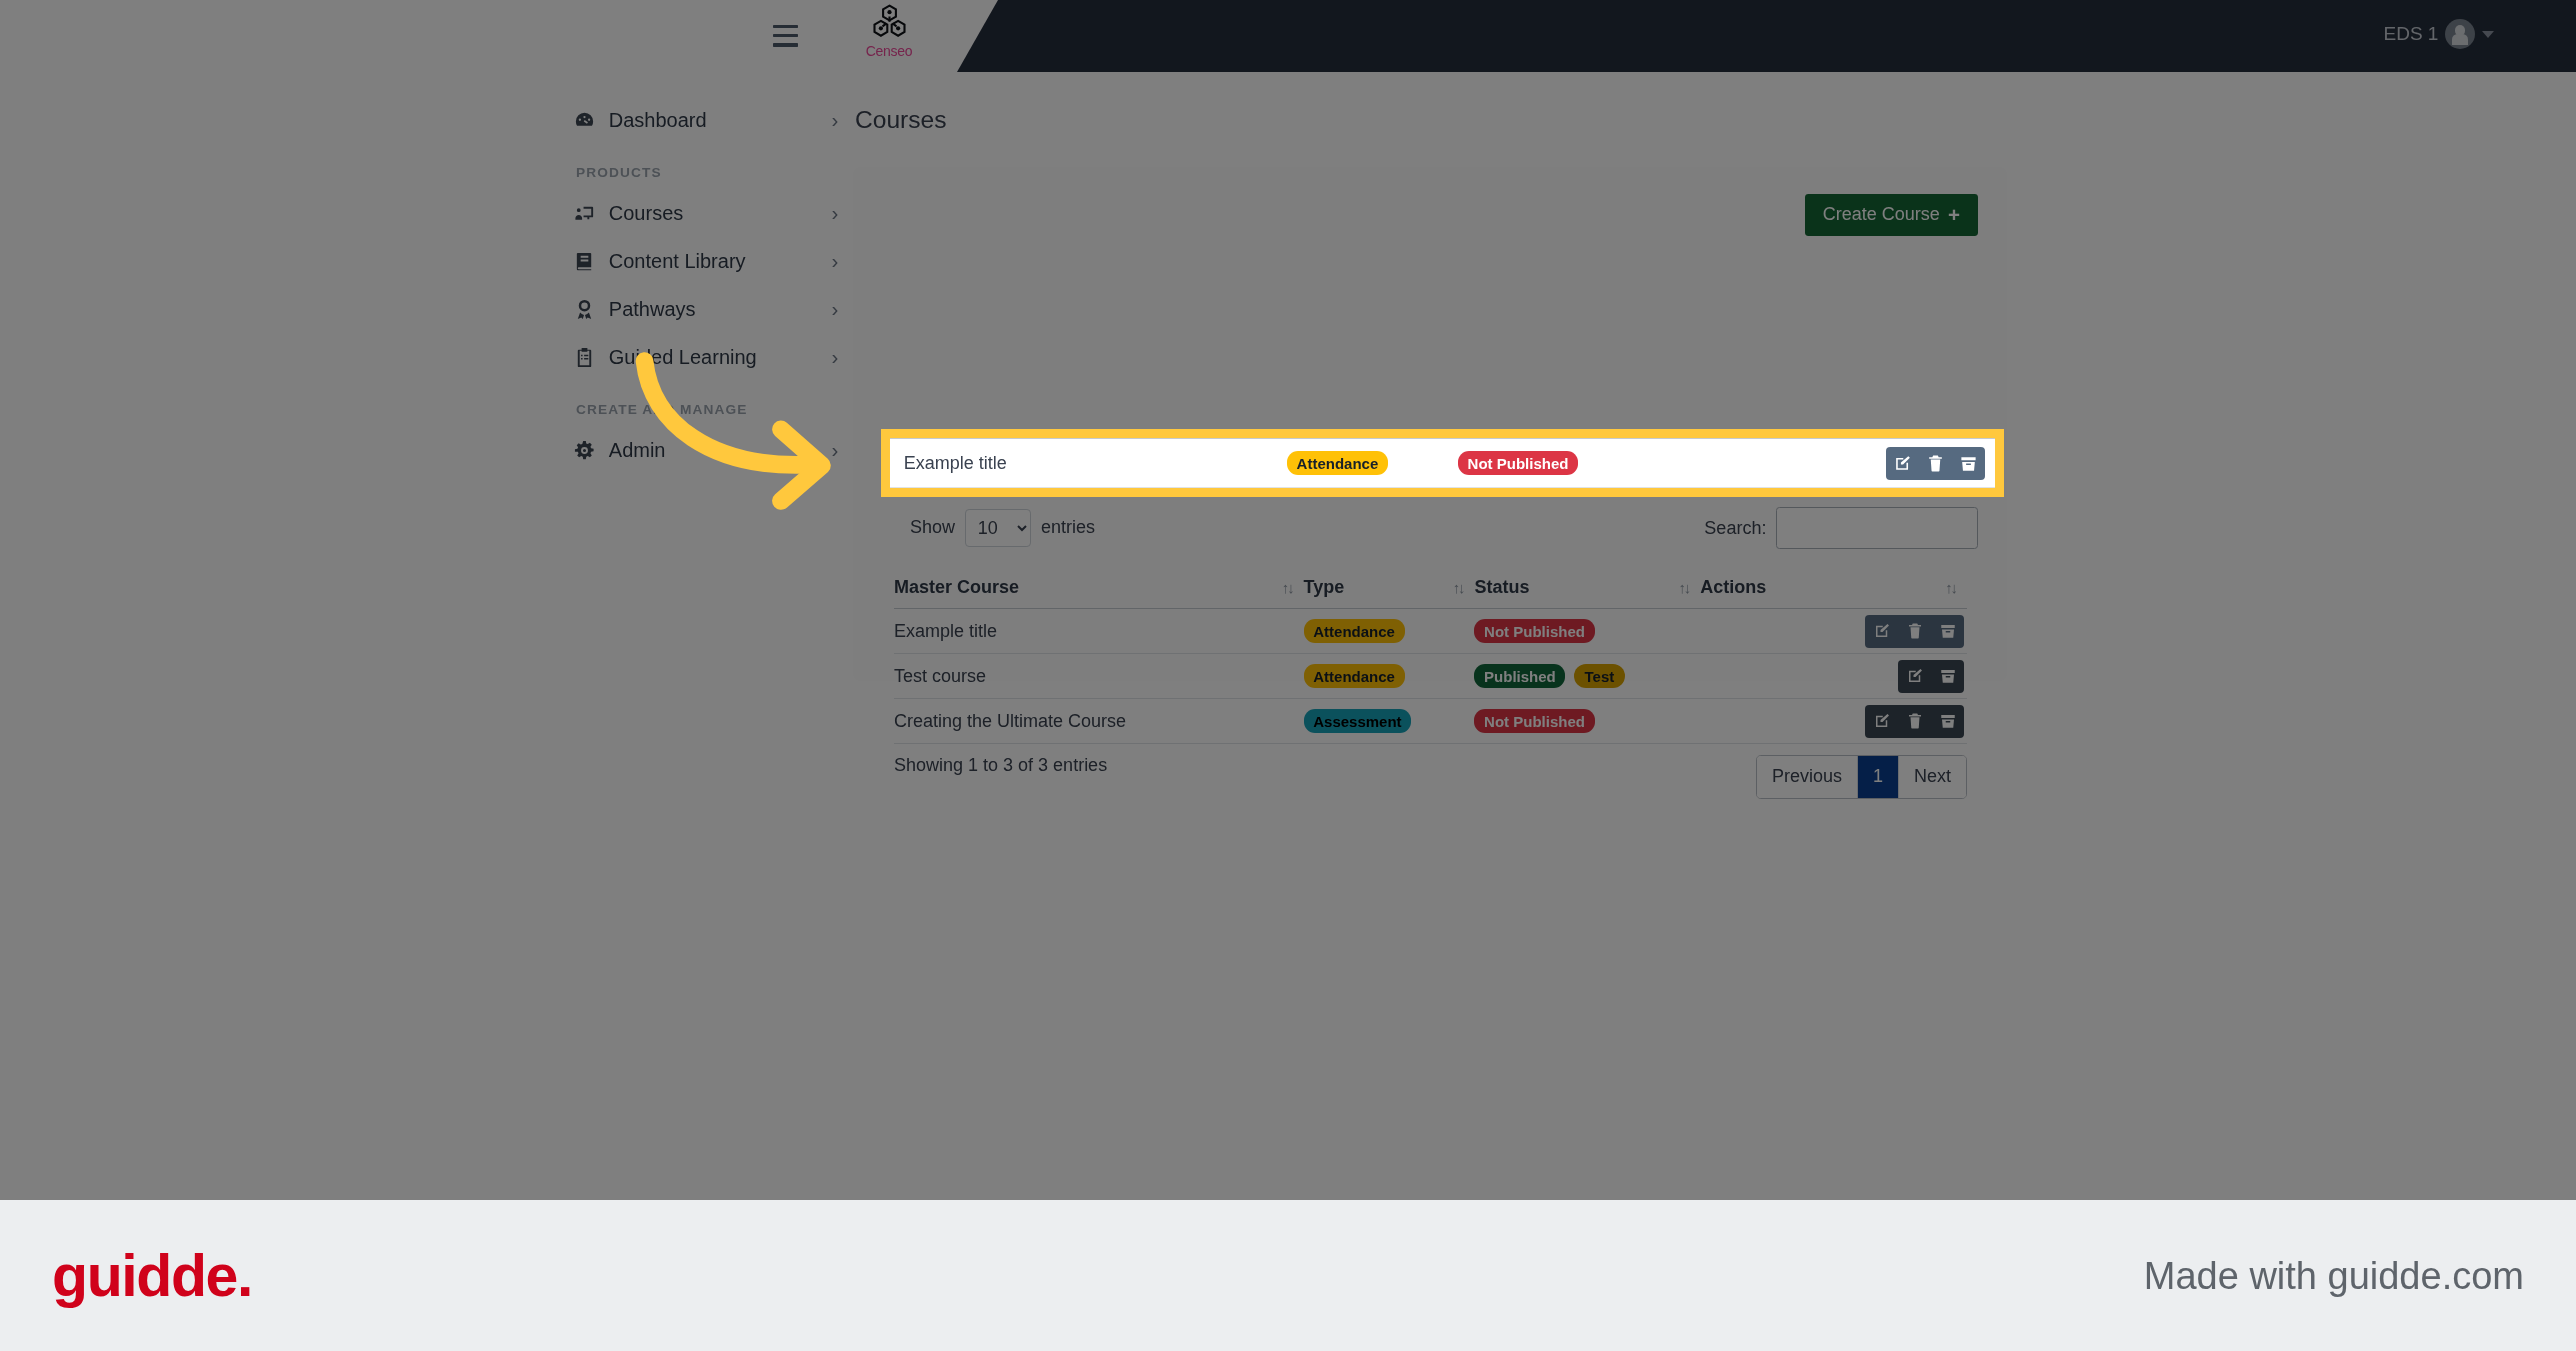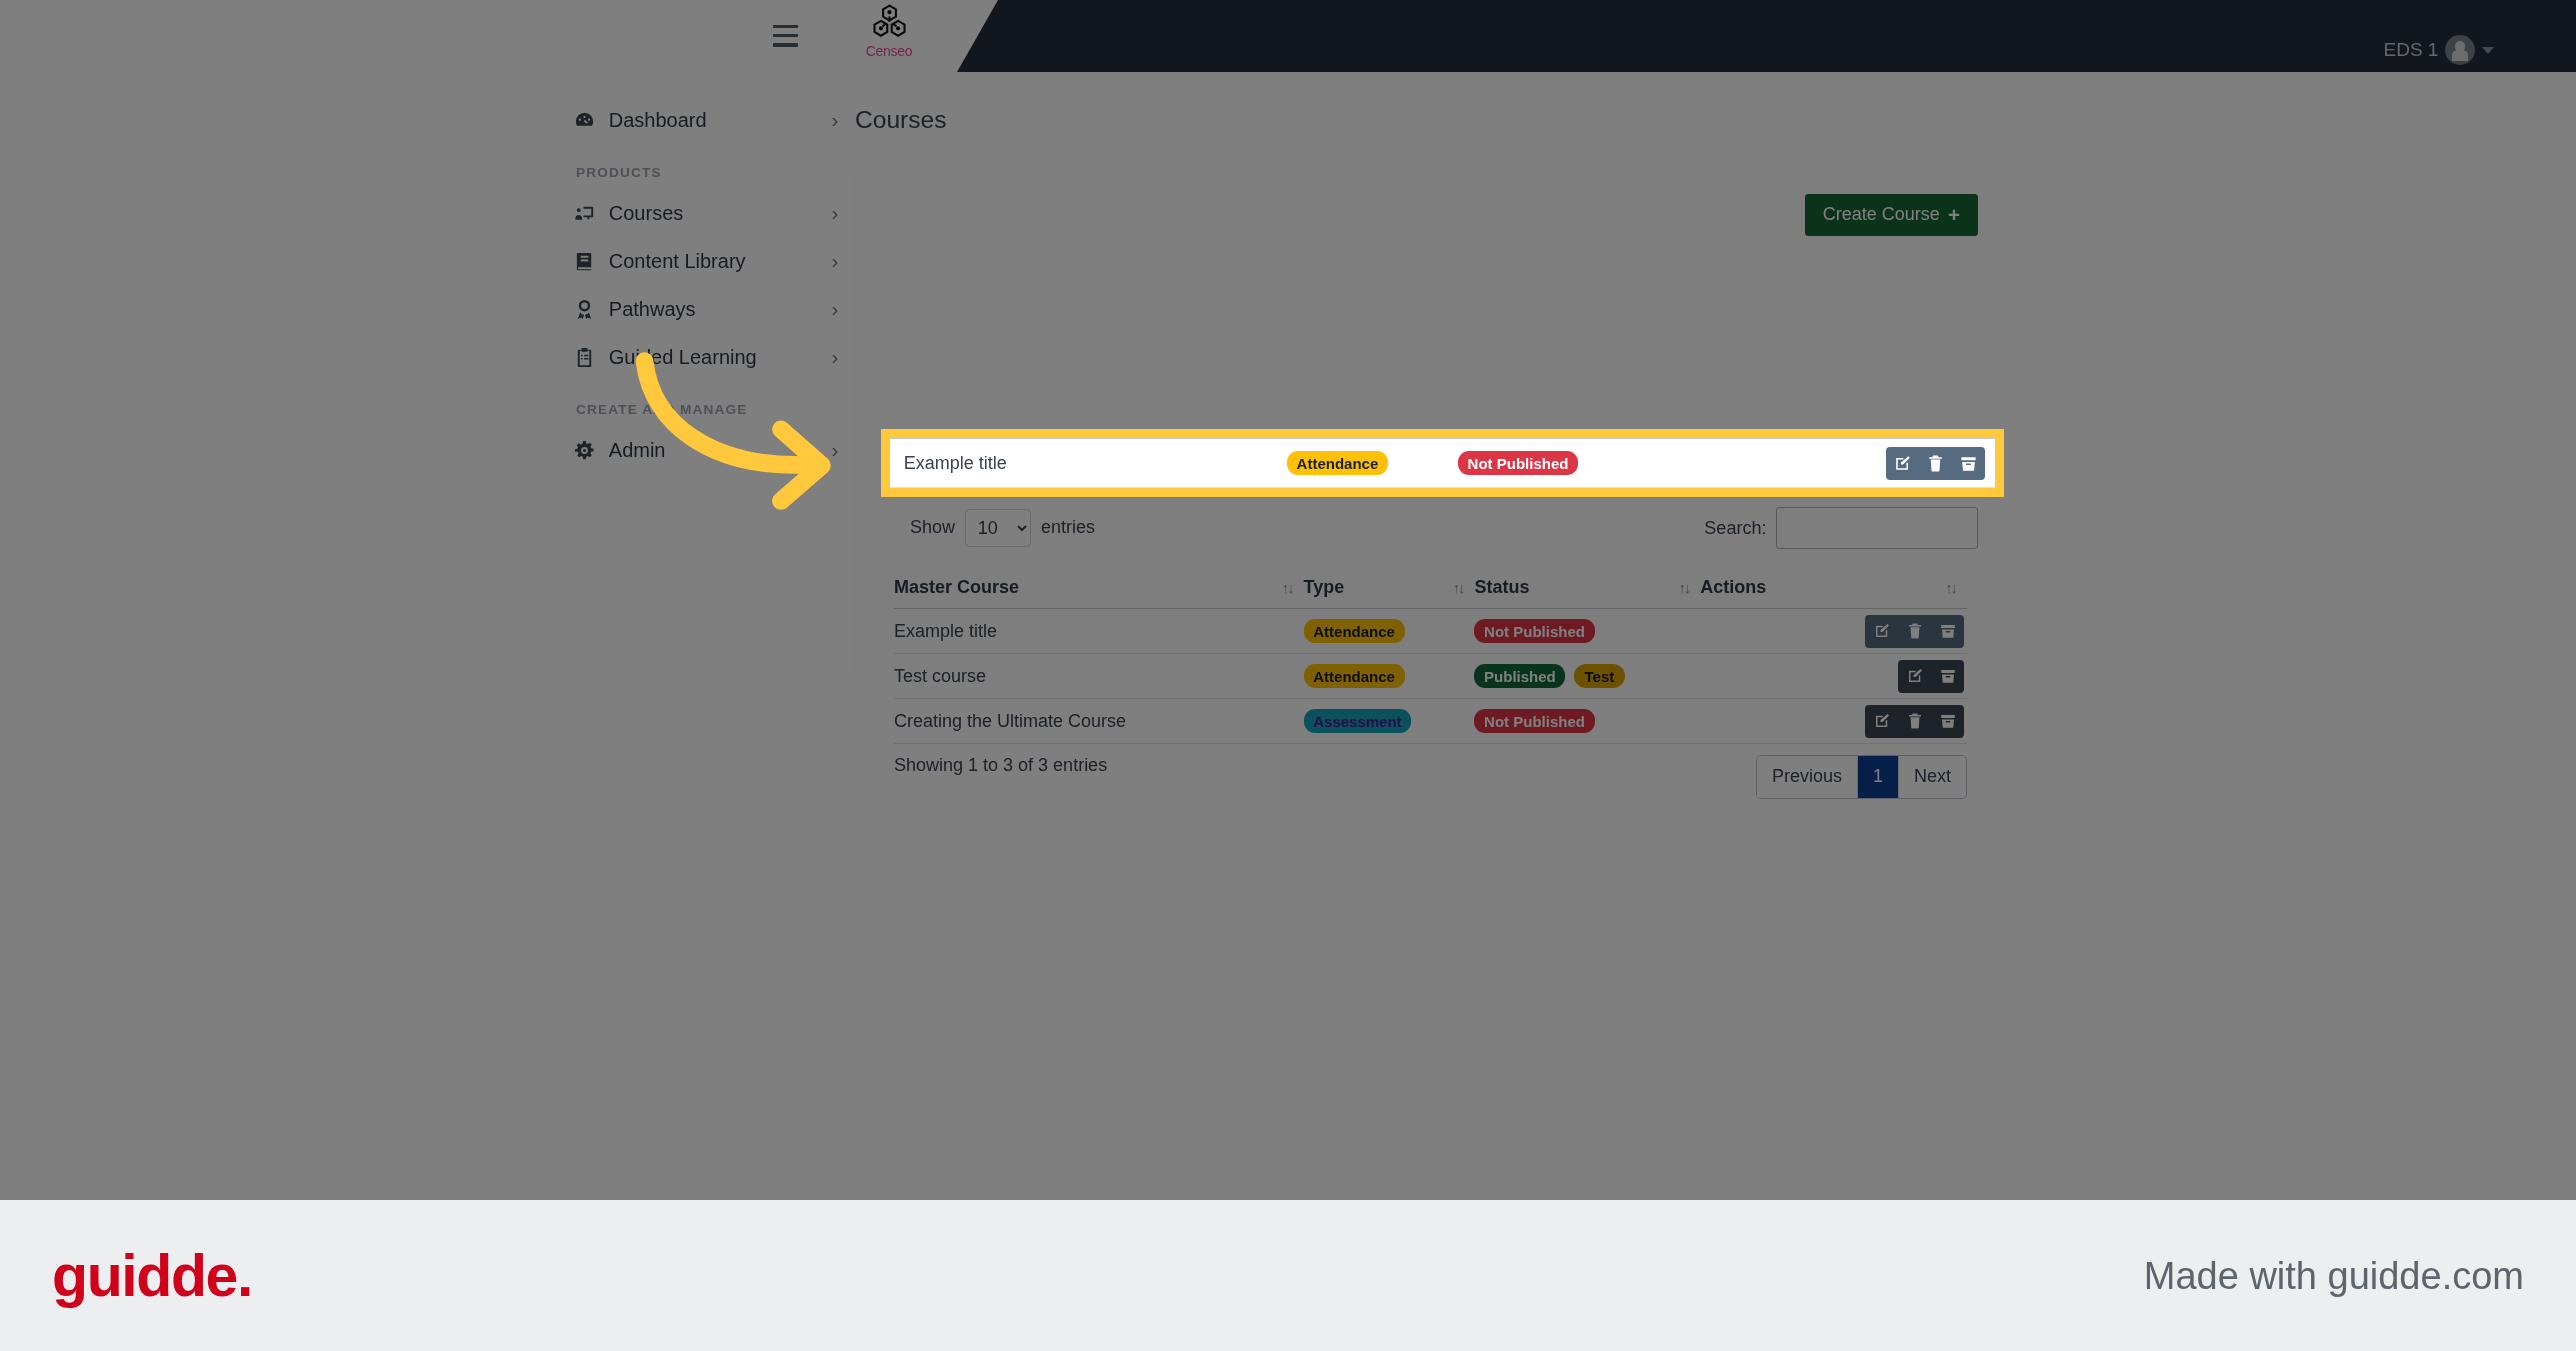--- a/index.html
+++ b/index.html
@@ -44,21 +44,21 @@
     display: flex; flex-direction: column; align-items: center; justify-content: flex-start;
   }
   .brand svg { display: block; }
   .brand-word {
     font-size: 14px; color: #ec4899; letter-spacing: -0.3px;
     margin-top: -2.7px; font-family: "Liberation Sans", sans-serif;
   }
 
   .user-menu {
     position: absolute; right: 82px; top: 19px;
-    display: flex; align-items: center; gap: 6.8px; margin-top: 16px;
+    display: flex; align-items: center; gap: 6.8px;
   }
   .user-name { font-size: 19px; color: #c7ccd4; }
   .avatar {
     width: 30px; height: 30px; border-radius: 50%;
     background: #7a8490; display: flex; align-items: center; justify-content: center;
   }
   .avatar .head { width: 10.3px; height: 10.3px; border-radius: 50%; background: #d6dade; margin-top: -6.8px; position: absolute; }
   .avatar .body { width: 16.4px; height: 10.3px; border-radius: 5.5px 5.5px 0 0; background: #d6dade; margin-top: 11px; position: absolute; }
   .avatar-wrap { position: relative; width: 30px; height: 30px; display:flex; align-items:center; justify-content:center;}
   .caret { width: 0; height: 0; border-left: 6.2px solid transparent; border-right: 6.2px solid transparent; border-top: 7.5px solid #8a93a0; }
@@ -169,21 +169,21 @@
   .tr .td-type { width: 171px; }
   .tr .td-status { width: 226px; display: flex; align-items: center; gap: 8.2px; }
   .tr .td-actions { width: 267px; display: flex; justify-content: flex-end; padding-right: 2.7px; }
 
   .badge {
     display: inline-block; font-size: 15px; font-weight: bold;
     padding: 4.8px 9.6px; border-radius: 11px; line-height: 1;
     white-space: nowrap;
   }
   .badge-attendance { background: #ffc107; color: #17202a; }
-  .badge-assessment { background: #17a2b8; color: #4c1d95; }
+  .badge-assessment { background: #17a2b8; color: #000000; }
   .badge-notpub { background: #dc3545; color: #ffffff; }
   .badge-pub { background: #11663a; color: #ffffff; }
   .badge-test { background: #d8a200; color: #17202a; border-radius: 12.3px; padding: 4.8px 11px; }
 
   .act-group {
     display: flex; background: #566a80; border-radius: 4.1px; overflow: hidden;
   }
   .act-group.dark { background: #3a4652; }
   .act-btn {
     width: 33px; height: 33px; display: flex; align-items: center; justify-content: center;

